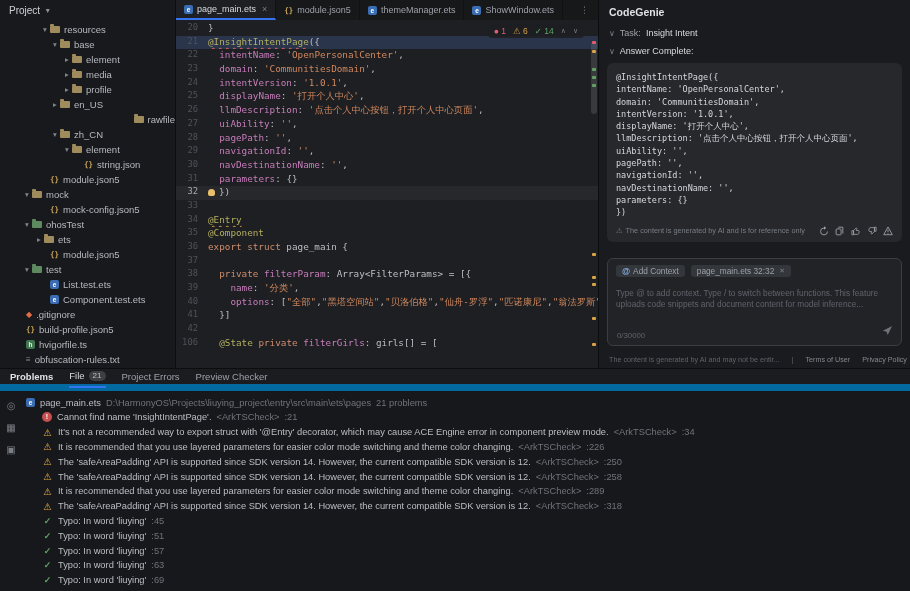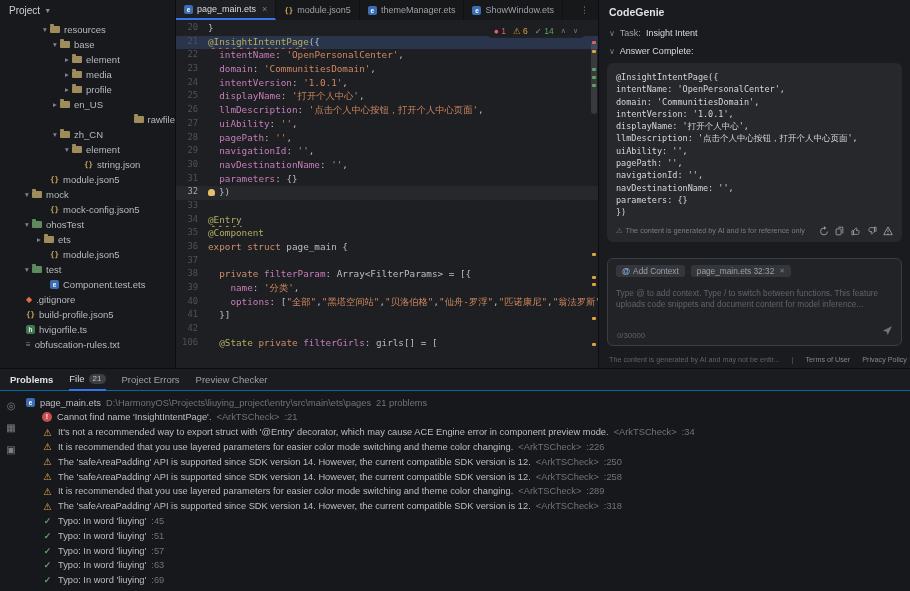--- a/index.html
+++ b/index.html
@@ -77,21 +77,21 @@
   .chip .at{color:#8ab1e8;font-weight:bold;}
   .chip .x{color:#7a7e85;font-size:7px;margin-left:2px;}
   .g-ph{margin-top:11px;font-size:8.3px;line-height:11.5px;color:#5f636b;}
   .g-counter{position:absolute;left:9px;bottom:5px;font-size:7.8px;color:#5f636b;}
   .g-send{position:absolute;right:8px;bottom:5px;}
   .g-foot{position:absolute;left:0;right:0;bottom:4px;display:flex;gap:12px;align-items:center;padding:0 10px;font-size:7.2px;color:#5f636b;white-space:nowrap;overflow:hidden;}
   .g-foot .lnk{color:#84888f;}
 
   
   #bottom{position:absolute;left:0;top:368px;width:910px;height:223px;background:#17181b;border-top:1px solid #0c0d0f;}
-  .btabs{height:22px;display:flex;align-items:center;gap:16px;padding:0 10px;font-size:9.5px;color:#9da0a8;background:#1b1c20;border-bottom:1px solid #0369a1;}
+  .btabs{height:22px;display:flex;align-items:center;gap:16px;padding:0 10px;font-size:9.5px;color:#9da0a8;background:#1b1c20;border-bottom:7px solid #0369a1;}
   .btitle{color:#dfe1e5;font-weight:bold;}
   .btab{display:flex;align-items:center;gap:4px;height:22px;cursor:default;}
   .btab.active{color:#d8dade;border-bottom:2px solid #3574f0;}
   .badge{background:#3d4043;border-radius:7px;padding:0 4px;font-size:8px;color:#bcbec4;line-height:10px;}
   .strip{position:absolute;left:0;top:22px;bottom:0;width:22px;display:flex;flex-direction:column;align-items:center;gap:11px;padding-top:9px;color:#7a7e85;font-size:10px;}
   #plist{position:absolute;left:22px;right:0;top:26px;bottom:0;overflow:hidden;}
   .pfile{display:flex;align-items:center;gap:5px;height:15px;padding-left:4px;font-size:9.3px;white-space:nowrap;}
   .pfile .path{color:#6f737a;}
   .prow{display:flex;align-items:center;gap:5px;height:14.8px;padding-left:20px;font-size:9.3px;white-space:nowrap;overflow:hidden;}
   .pic{flex:0 0 11px;width:11px;text-align:center;}
@@ -189,20 +189,25 @@
         </div>
         <div class="trow" style="padding-left: 40px;">
           <span class="arr"></span>
           <span class="icn icn-json">{}</span>
           <span class="tlb">module.json5</span>
         </div>
         <div class="trow" style="padding-left: 22px;">
           <span class="arr">▾</span>
           <span class="icn icn-folder-test"></span>
           <span class="tlb">test</span>
+        </div>
+        <div class="trow" style="padding-left: 40px;">
+          <span class="arr"></span>
+          <span class="icn icn-ets">e</span>
+          <span class="tlb">List.test.ets</span>
         </div>
         <div class="trow" style="padding-left: 40px;">
           <span class="arr"></span>
           <span class="icn icn-ets">e</span>
           <span class="tlb">Component.test.ets</span>
         </div>
         <div class="trow" style="padding-left: 16px;">
           <span class="arr"></span>
           <span class="icn icn-git">◆</span>
           <span class="tlb">.gitignore</span>

